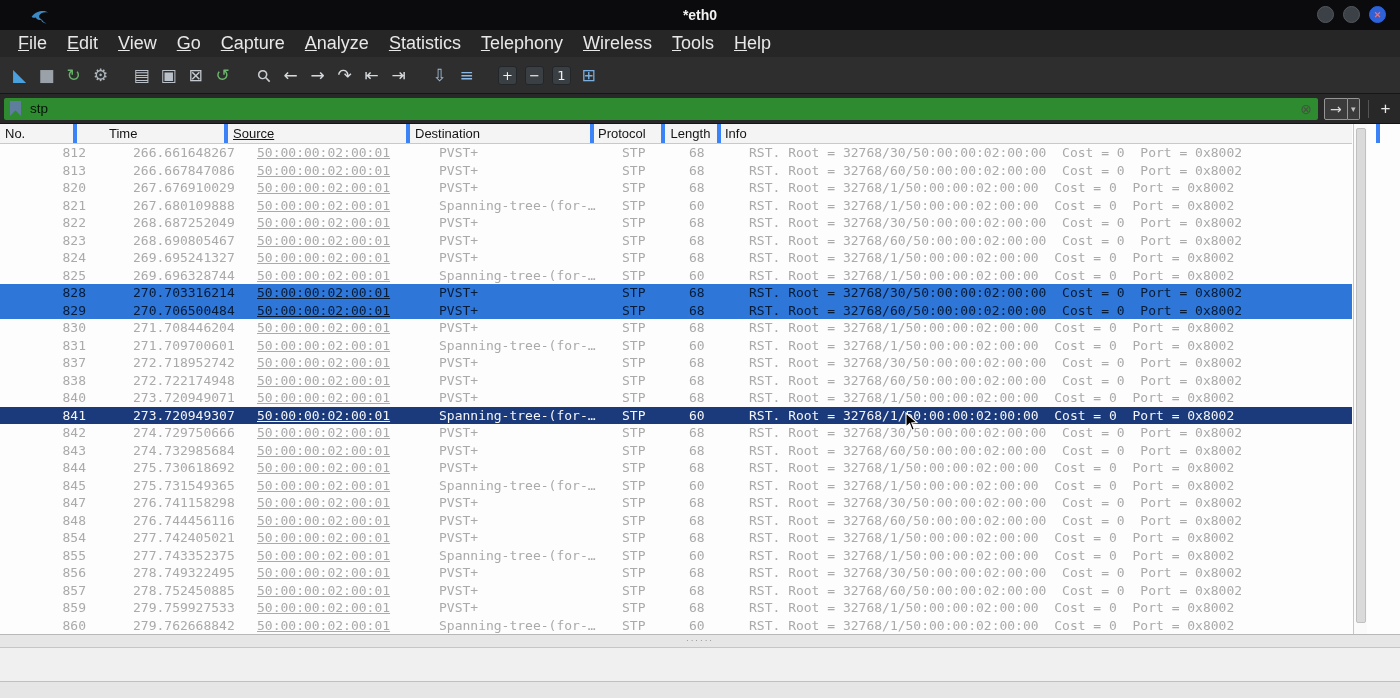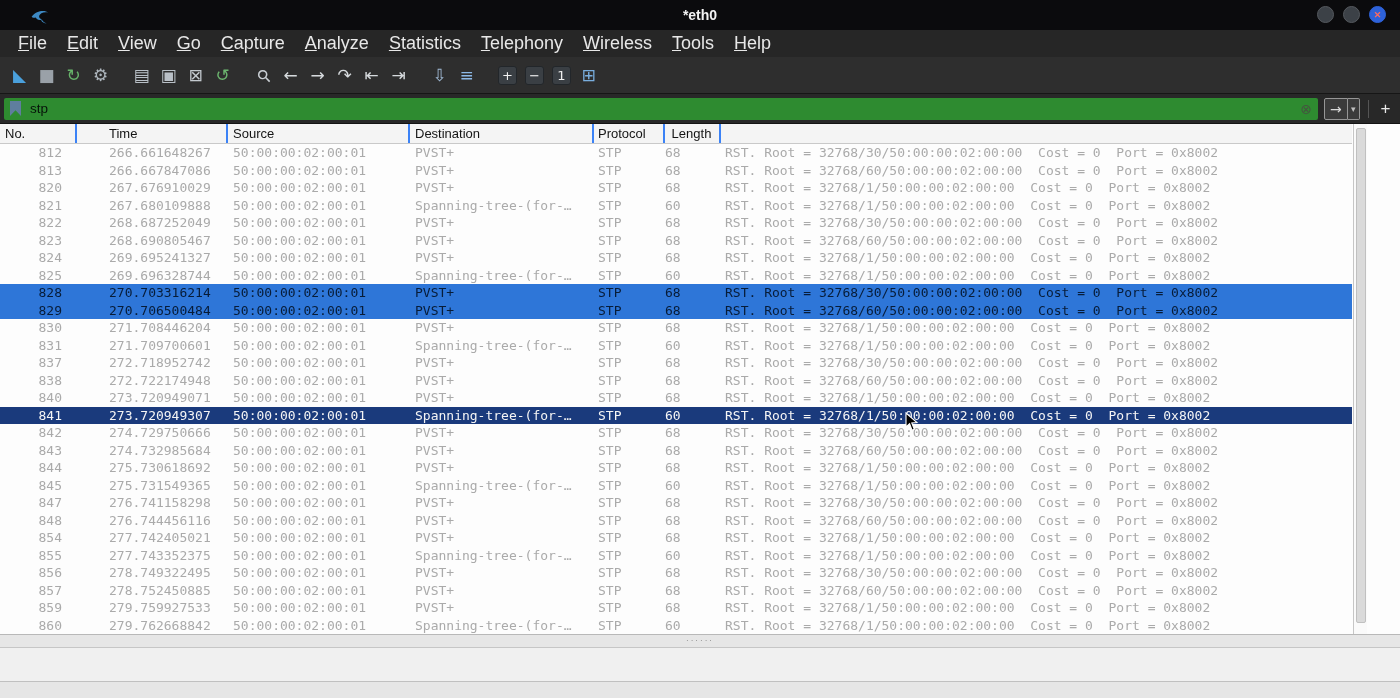--- a/index.html
+++ b/index.html
@@ -42,32 +42,32 @@
             display:flex; align-items:center; justify-content:center; margin-left:6px; font-family:"DejaVu Sans", sans-serif; font-size:14px; }
   .fcaret { width:14px; height:22px; background:#3b3b3b; border:1px solid #969696; border-left:none; border-radius:0 2px 2px 0;
             display:flex; align-items:center; justify-content:center; font-size:9px; font-family:"DejaVu Sans", sans-serif; }
   .fsep { width:1px; height:18px; background:#555; margin:0 8px; }
   .fadd { width:20px; text-align:center; color:#eaeaea; font-size:17px; }
 
   
   .listwrap { flex:0 0 510px; position:relative; background:#fdfdfd; }
   .hd { height:20px; width:1352px; background:#f4f4f4; border-bottom:1px solid #c9c9c9; display:flex;
         font-size:13px; color:#141414; }
-  .hcell { line-height:19px; border-right:2px solid #3b82f6; overflow:hidden; white-space:nowrap; flex:0 0 auto; }
+  .hcell { line-height:19px; border-right:4px solid #3b82f6; overflow:hidden; white-space:nowrap; flex:0 0 auto; }
   .listbody { position:relative; height:490px; width:1352px; }
   .prow { display:flex; height:17.5px; line-height:17.5px; width:1352px;
           font-family:"DejaVu Sans Mono","Liberation Mono", monospace; font-size:13px;
-          color:var(--dim_row_text); background:#fdfdfd; }
+          color:var(--dim_row_text); background:#fdfdfd;padding-left:24px; }
   .prow.sel { background:var(--row_selected_bg); color:var(--row_selected_text); }
   .prow.focus { background:var(--row_focus_bg); color:var(--row_focus_text); }
   .cell { white-space:pre; overflow:hidden; flex:0 0 auto; }
 
   .c-no    { width:77px;  text-align:right; padding-right:15px; }
   .c-time  { width:123px; padding-left:4px;margin-left:28px; }
-  .c-src   { width:182px; padding-left:5px; }
+  .c-src   { width:182px; padding-left:5px;text-decoration:underline; }
   .c-dst   { width:184px; padding-left:5px; }
   .c-proto { width:71px;  padding-left:4px; }
   .c-len   { width:56px;  padding-right:5px; }
   .c-info  { width:659px; padding-left:4px; }
   .hd .c-no  { text-align:left; padding-left:5px; }
   .hd .c-len { text-align:center; padding-left:4px; }
 
   .vscroll { position:absolute; left:1353px; top:0; width:14px; height:510px; background:#fafafa; border-left:1px solid #c6c6c6; }
   .vthumb  { position:absolute; left:2px; top:4px; width:10px; height:97%; background:#dadada; border:1px solid #c0c0c0; border-radius:2px; }
 
@@ -157,20 +157,21 @@
   </div>
 
   <div class="listwrap">
     <div class="hd">
         <span class="hcell c-no">No.</span>
         <span class="hcell c-time">Time</span>
         <span class="hcell c-src">Source</span>
         <span class="hcell c-dst">Destination</span>
         <span class="hcell c-proto">Protocol</span>
         <span class="hcell c-len">Length</span>
+        <span class="hcell c-info">Info</span>
       </div>
     <div class="listbody">
         <div class="prow dim">
           <span class="cell c-no">812</span>
           <span class="cell c-time">266.661648267</span>
           <span class="cell c-src">50:00:00:02:00:01</span>
           <span class="cell c-dst">PVST+</span>
           <span class="cell c-proto">STP</span>
           <span class="cell c-len">68</span>
           <span class="cell c-info">RST. Root = 32768/30/50:00:00:02:00:00  Cost = 0  Port = 0x8002</span>

